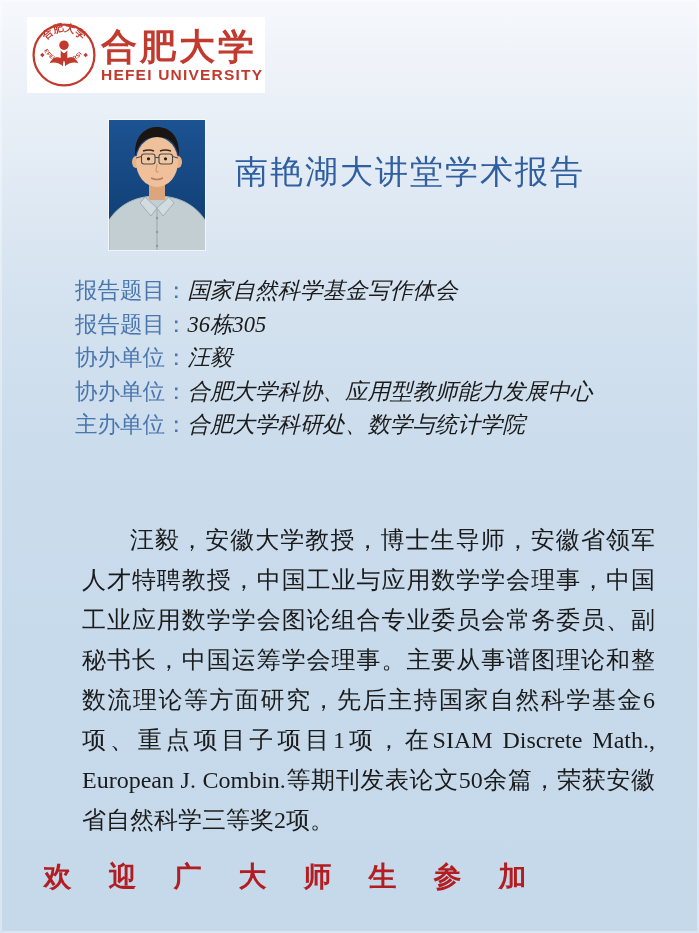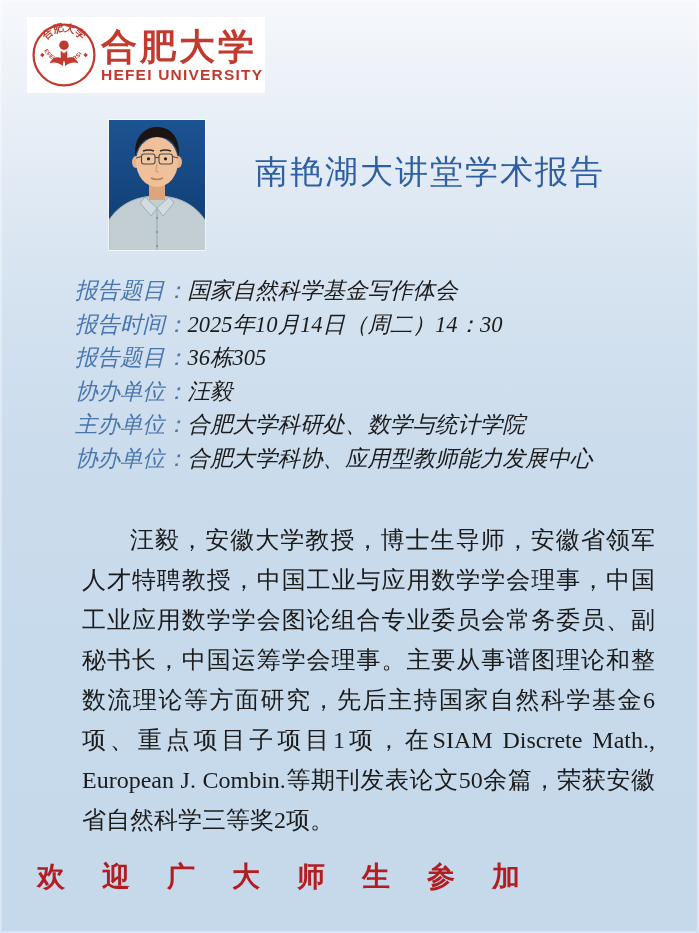--- a/index.html
+++ b/index.html
@@ -28,41 +28,41 @@
   
   .photo{
     position:absolute;left:109px;top:120px;width:96px;height:130px;
     overflow:hidden;box-shadow:0 0 0 1px rgba(255,255,255,0.6);
   }
   .photo svg{display:block;}
   
   .title{
     position:absolute;left:235px;top:150px;width:370px;margin:0;
     color:#2f5fa0;font-size:33px;font-weight:normal;letter-spacing:2px;
-    text-align:right;white-space:nowrap;
+    text-align:left;white-space:nowrap;
   }
   
   .info{
     position:absolute;left:75px;top:274px;width:570px;
     font-size:22.5px;line-height:33.6px;
   }
   .info .row{white-space:nowrap;}
-  .info .label{color:#4a76ae;font-style:italic;}
+  .info .label{color:#4a76ae;}
   .info .value{color:#1b1b1b;font-style:italic;}
   
   .bio{
     position:absolute;left:72px;top:510px;width:573px;margin:10px;
     color:#1b1b1b;font-size:24px;line-height:40px;
     text-align:justify;text-justify:inter-character;text-indent:2em;
   }
   
   .welcome{
     position:absolute;left:0;top:858px;width:570px;
     color:#b31d22;font-size:28px;font-weight:bold;
-    text-align:left;letter-spacing:37px;text-indent:37px;white-space:nowrap;
+    text-align:center;letter-spacing:37px;text-indent:37px;white-space:nowrap;
   }
 </style>
 </head>
 <body>
 
 <div class="poster">
 
   <div class="logo-block">
     <svg class="seal" viewBox="0 0 64 64" aria-hidden="true">
       <defs>
@@ -135,33 +135,30 @@
     </svg>
   </div>
 
   <h1 class="title">南艳湖大讲堂学术报告</h1>
 
   <div class="info">
     <div class="row">
       <span class="label">报告题目：</span><span class="value">国家自然科学基金写作体会</span>
     </div>
     <div class="row">
-      <span class="label">报告时间：</span><span class="value">2025年10月14日（周二）14：30</span>
-    </div>
-    <div class="row">
       <span class="label">报告题目：</span><span class="value">36栋305</span>
     </div>
     <div class="row">
       <span class="label">协办单位：</span><span class="value">汪毅</span>
     </div>
     <div class="row">
-      <span class="label">主办单位：</span><span class="value">合肥大学科研处、数学与统计学院</span>
+      <span class="label">协办单位：</span><span class="value">合肥大学科协、应用型教师能力发展中心</span>
     </div>
     <div class="row">
-      <span class="label">协办单位：</span><span class="value">合肥大学科协、应用型教师能力发展中心</span>
+      <span class="label">主办单位：</span><span class="value">合肥大学科研处、数学与统计学院</span>
     </div>
   </div>
 
   <p class="bio">汪毅，安徽大学教授，博士生导师，安徽省领军人才特聘教授，中国工业与应用数学学会理事，中国工业应用数学学会图论组合专业委员会常务委员、副秘书长，中国运筹学会理事。主要从事谱图理论和整数流理论等方面研究，先后主持国家自然科学基金6项、重点项目子项目1项，在SIAM Discrete Math., European J. Combin.等期刊发表论文50余篇，荣获安徽省自然科学三等奖2项。</p>
 
   <div class="welcome">欢迎广大师生参加</div>
 
 </div>
 
 </body></html>

